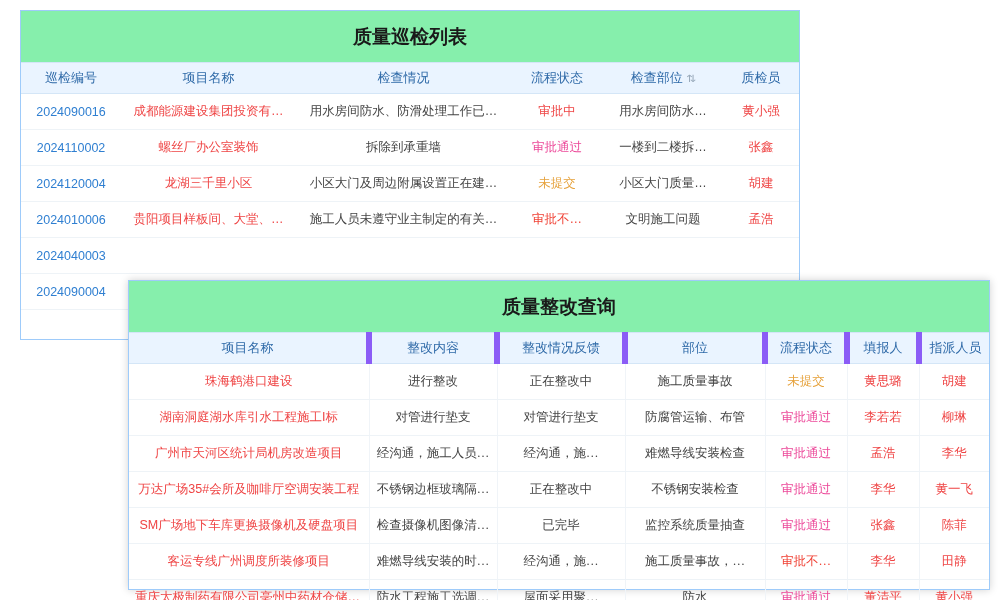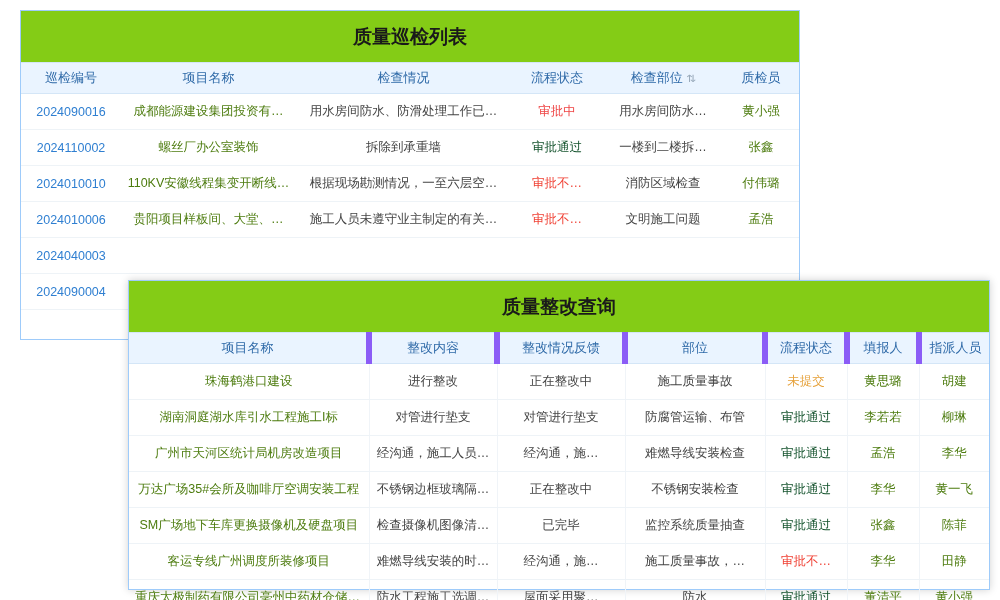--- a/index.html
+++ b/index.html
@@ -33,21 +33,21 @@
     height: 310px;
     box-shadow: 0 0 8px rgba(0,0,0,0.18);
   }
 
   .panel-title {
     text-align: center;
     font-size: 19px;
     font-weight: bold;
     color: #1a1a1a;
     padding: 13px 0 12px 0;
-    background: #84cc16;
+    background: #86efac;
   }
 
   table {
     border-collapse: collapse;
     width: 100%;
     table-layout: fixed;
   }
 
   th {
     background: #eaf4ff;
@@ -74,26 +74,26 @@
   }
 
   td.left { text-align: center; }
 
   .link {
     color: #2f7fd1;
     cursor: pointer;
   }
 
   .name-link {
-    color: #4d7c0f;
+    color: #ef4444;
     cursor: pointer;
   }
 
   .st-pending { color: #ef4444; }
-  .st-approved { color: #14532d; }
+  .st-approved { color: #ec4899; }
   .st-unsubmitted { color: #e6a23c; }
   .st-rejected { color: #f04134; }
 
   .sort-icon {
     display: inline-block;
     margin-left: 4px;
     font-size: 10px;
     color: #9ab;
     transform: scaleX(1.2);
   }
@@ -115,20 +115,21 @@
   #tbl-rectify col.r5 { width: 72px; }
   #tbl-rectify col.r6 { width: 70px; }
 
   #tbl-rectify th {
     border-left: 6px solid #8b5cf6;
   }
   #tbl-rectify th:first-child { border-left: none; }
 
   #tbl-rectify td.sep {
     border-left: 1px solid #f0f4f8;
+    font-family: Liberation Serif, serif;
   }
 
   .scroll-wrap {
     overflow: hidden;
   }
 </style>
 </head>
 <body>
 
 <div class="panel" id="panel-inspection">
@@ -164,26 +165,26 @@
           </tr>
           <tr>
             <td class="link">2024110002</td>
             <td class="name-link">螺丝厂办公室装饰</td>
             <td>拆除到承重墙</td>
             <td class="st-approved">审批通过</td>
             <td>一楼到二楼拆…</td>
             <td class="name-link">张鑫</td>
           </tr>
           <tr>
-            <td class="link">2024010010</td>
-            <td class="name-link">110KV安徽线程集变开断线…</td>
-            <td>根据现场勘测情况，一至六层空…</td>
-            <td class="st-rejected">审批不…</td>
-            <td>消防区域检查</td>
-            <td class="name-link">付伟璐</td>
+            <td class="link">2024120004</td>
+            <td class="name-link">龙湖三千里小区</td>
+            <td>小区大门及周边附属设置正在建…</td>
+            <td class="st-unsubmitted">未提交</td>
+            <td>小区大门质量…</td>
+            <td class="name-link">胡建</td>
           </tr>
           <tr>
             <td class="link">2024010006</td>
             <td class="name-link">贵阳项目样板间、大堂、…</td>
             <td>施工人员未遵守业主制定的有关…</td>
             <td class="st-rejected">审批不…</td>
             <td>文明施工问题</td>
             <td class="name-link">孟浩</td>
           </tr>
           <tr>

